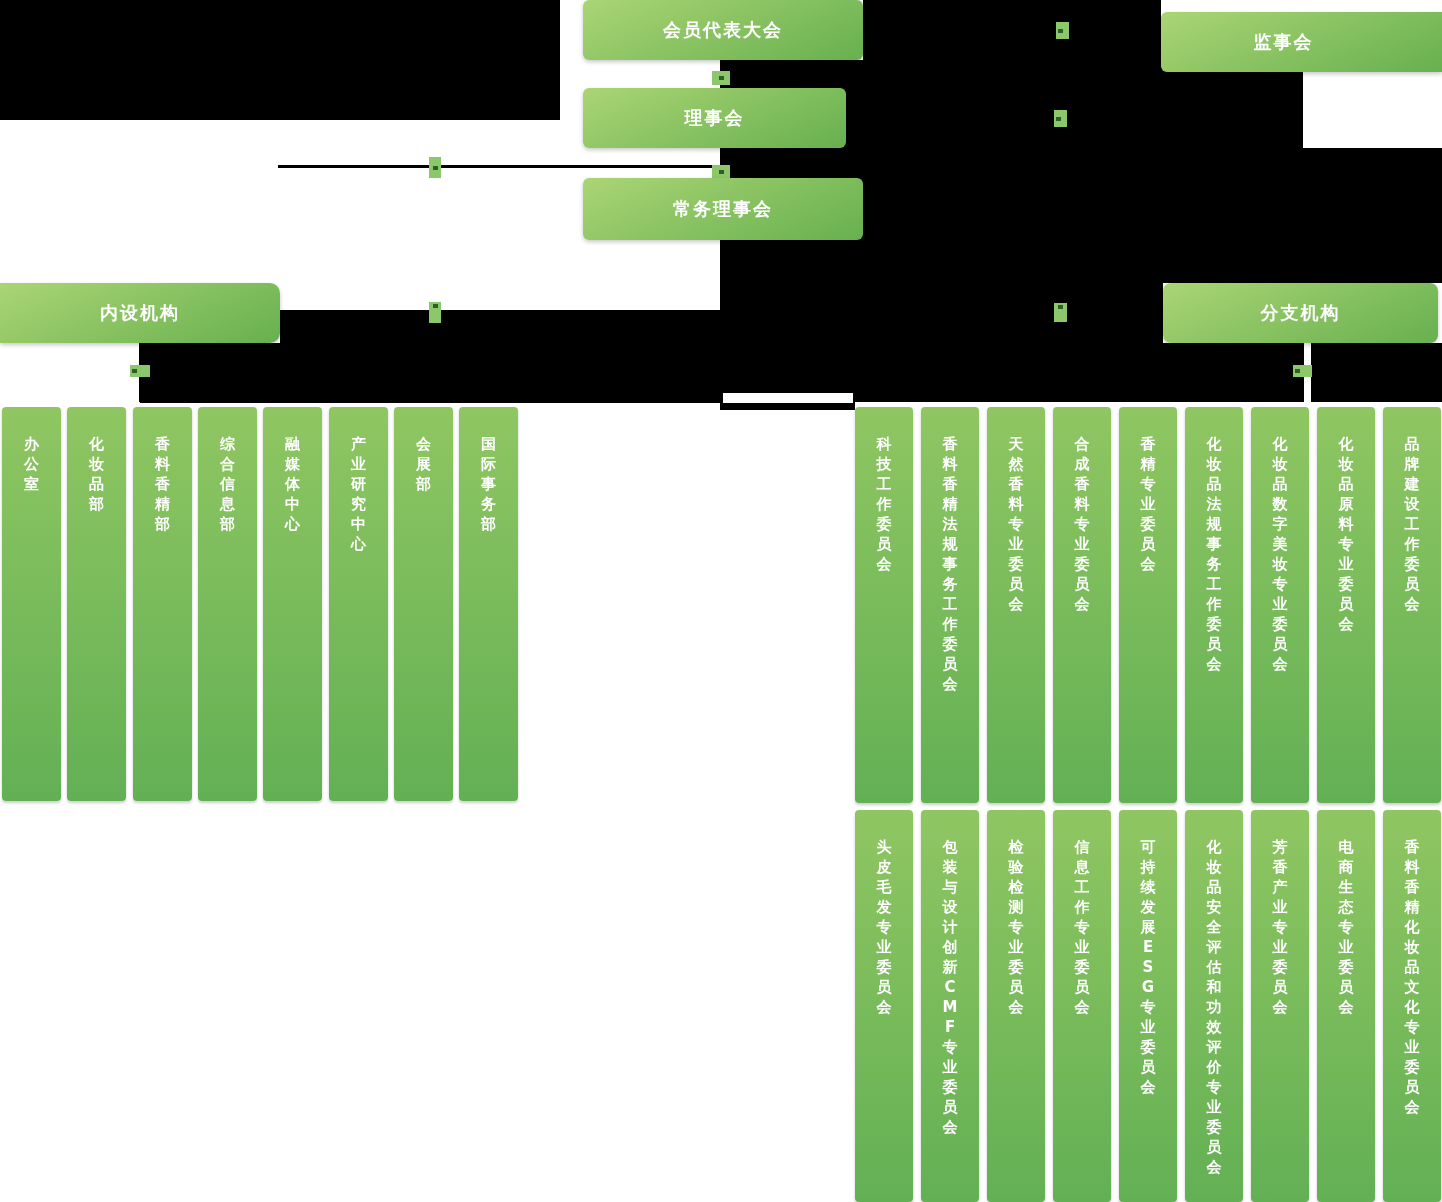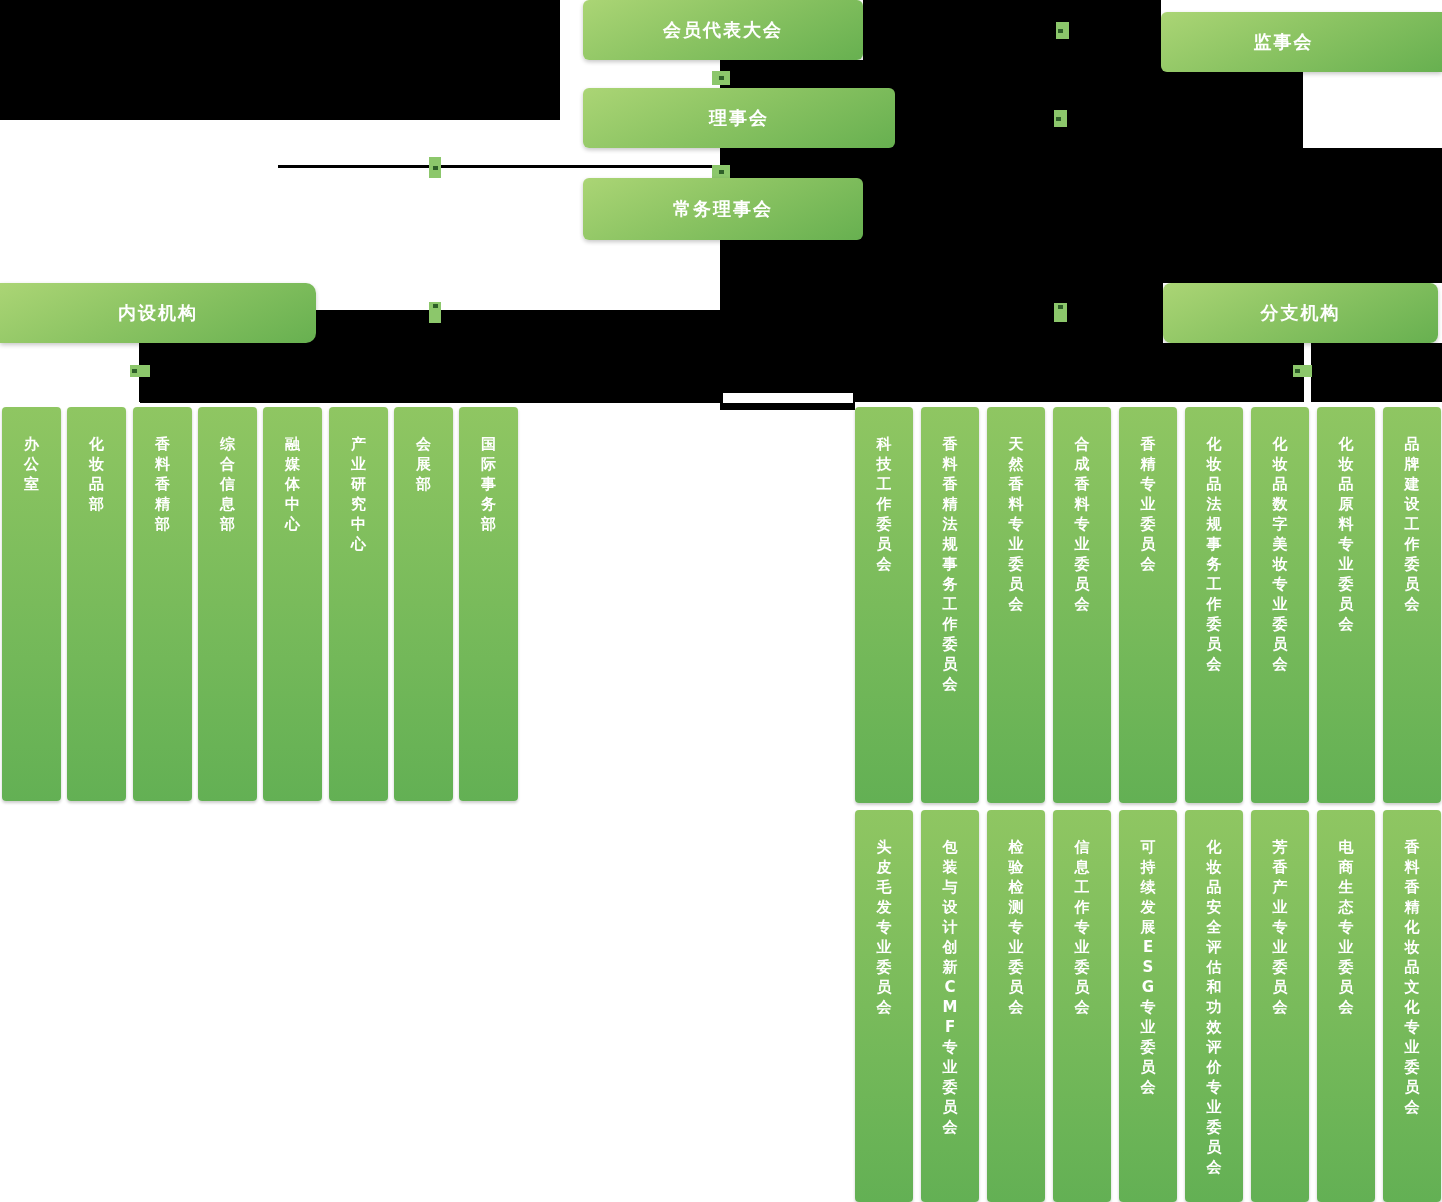--- a/index.html
+++ b/index.html
@@ -88,27 +88,27 @@
         <div class="dash" style="left: 2px; top: 4px;"></div>
       </div>
     </div>
 
   <div class="hbox" style="left:583px;top:0;width:280px;height:60px;border-radius:6px;text-align:center;">
     <span>会员代表大会</span>
   </div>
   <div class="hbox" style="left:1161px;top:0;width:281px;height:60px;border-radius:6px 0 0 6px;padding-right:36px;box-sizing:border-box;margin-top:12px;">
     <span>监事会</span>
   </div>
-  <div class="hbox" style="left:583px;top:88px;width:312px;height:60px;border-radius:6px;">
+  <div class="hbox" style="left:583px;top:88px;width:263px;height:60px;border-radius:6px;">
     <span>理事会</span>
   </div>
   <div class="hbox" style="left:583px;top:178px;width:280px;height:62px;border-radius:6px;justify-content:center;">
     <span>常务理事会</span>
   </div>
-  <div class="hbox" style="left:0;top:283px;width:316px;height:60px;border-radius:0 10px 10px 0;">
+  <div class="hbox" style="left:0;top:283px;width:280px;height:60px;border-radius:0 10px 10px 0;">
     <span>内设机构</span>
   </div>
   <div class="hbox" style="left:1163px;top:283px;width:275px;height:60px;border-radius:8px;font-family:Liberation Serif, serif;">
     <span>分支机构</span>
   </div>
 
   <div id="left-cols">
       <div class="col" style="left: 2px; top: 407px; width: 59px; height: 394px;">
         <div class="vtext">办
 公

